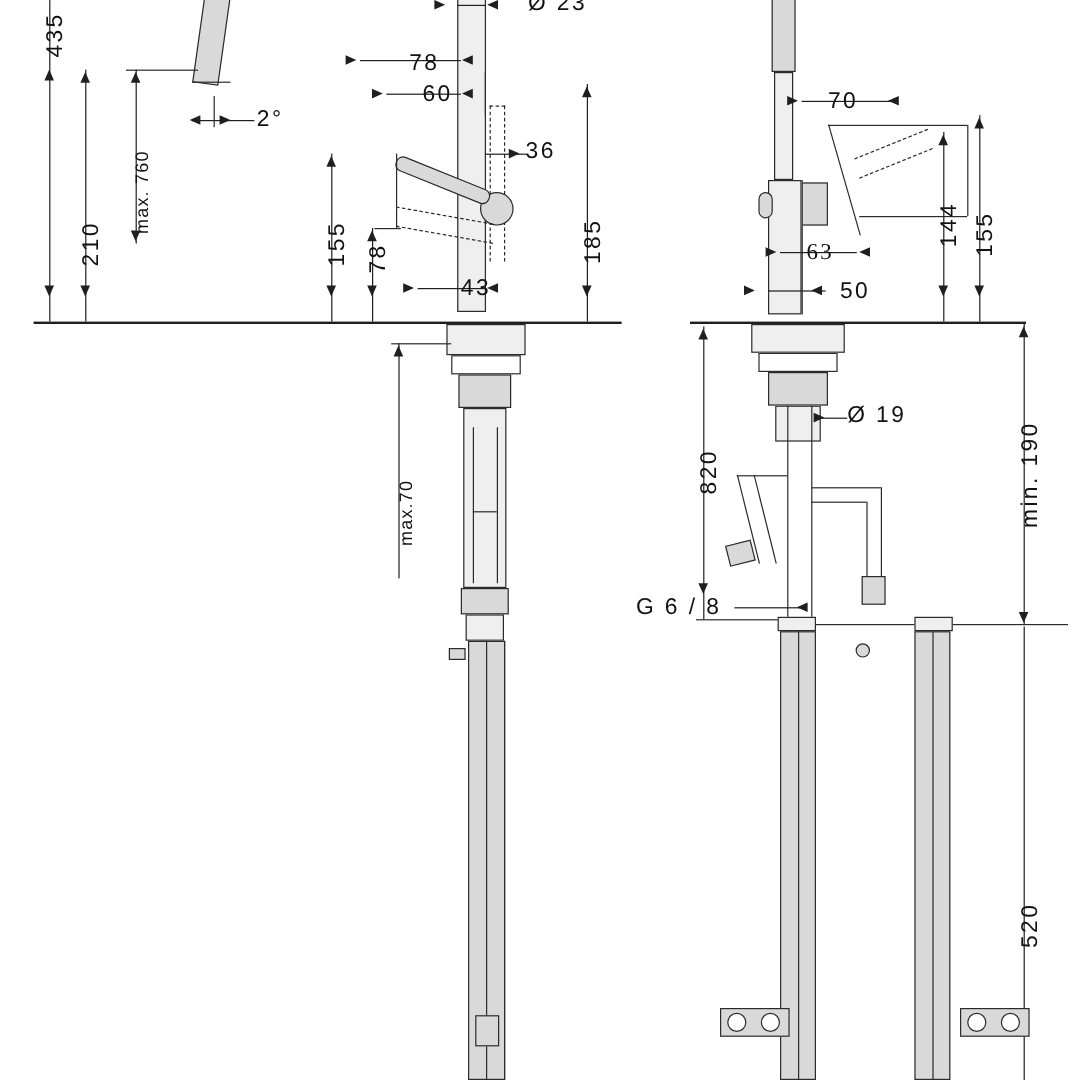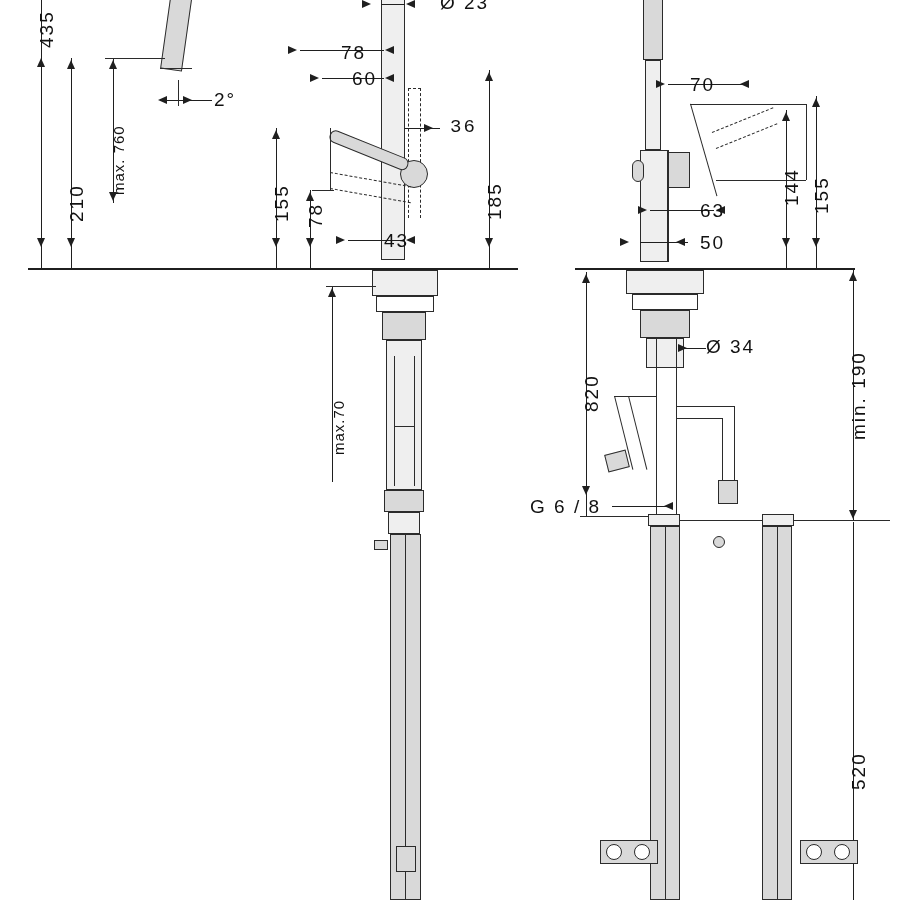--- a/index.html
+++ b/index.html
@@ -149,21 +149,21 @@
   <div class="lbl" style="left:341px; top:42px;">78</div>
 
   <div class="dim h" style="left:322px; top:78px; width:62px;"></div>
   <div class="ar right" style="left:310px; top:74px;"></div>
   <div class="ar left" style="left:385px; top:74px;"></div>
   <div class="lbl" style="left:352px; top:68px;">60</div>
   <div class="ln v" style="left:404px; top:60px; height:36px;"></div>
 
   <div class="dim h" style="left:404px; top:128px; width:36px;"></div>
   <div class="ar right" style="left:424px; top:124px;"></div>
-  <div class="lbl" style="left:450px; top:116px;font-family:Liberation Mono, monospace;">36</div>
+  <div class="lbl" style="left:438px; top:116px;">36</div>
 
   <div class="dim v" style="left:489px; top:70px; height:198px;"></div>
   <div class="ar up" style="left:485px; top:72px;"></div>
   <div class="ar down" style="left:485px; top:238px;"></div>
   <div class="lbl vert" style="left:484px; top:220px;">185</div>
 
   <div class="dim v" style="left:276px; top:128px; height:140px;"></div>
   <div class="ar up" style="left:272px; top:130px;"></div>
   <div class="ar down" style="left:272px; top:238px;"></div>
   <div class="lbl vert" style="left:271px; top:222px;">155</div>
@@ -228,39 +228,39 @@
   <div class="lbl vert" style="left:781px; top:206px;">144</div>
 
   <div class="dim v" style="left:816px; top:96px; height:172px;"></div>
   <div class="ar up" style="left:812px; top:98px;"></div>
   <div class="ar down" style="left:812px; top:238px;"></div>
   <div class="lbl vert" style="left:811px; top:214px;">155</div>
 
   <div class="dim h" style="left:650px; top:210px; width:64px;"></div>
   <div class="ar right" style="left:638px; top:206px;"></div>
   <div class="ar left" style="left:716px; top:206px;"></div>
-  <div class="lbl" style="left:700px; top:200px;">63</div>
+  <div class="lbl" style="left:672px; top:200px;font-family:Liberation Serif, serif;">63</div>
 
   <div class="dim h" style="left:640px; top:242px; width:48px;"></div>
   <div class="ar right" style="left:620px; top:238px;"></div>
   <div class="ar left" style="left:676px; top:238px;"></div>
   <div class="lbl" style="left:700px; top:232px;">50</div>
 
   <div class="ln h" style="left:575px; top:268px; width:280px; height:2px; background:#1f1f1f;"></div>
 
   <div class="filllight" style="left:626px; top:270px; width:78px; height:24px;"></div>
   <div class="white" style="left:632px; top:294px; width:66px; height:16px;"></div>
   <div class="fillgrey" style="left:640px; top:310px; width:50px; height:28px;"></div>
   <div class="filllight" style="left:646px; top:338px; width:38px; height:30px;"></div>
   <div class="ln v" style="left:656px; top:338px; height:180px;"></div>
   <div class="ln v" style="left:676px; top:338px; height:180px;"></div>
 
   <div class="dim h" style="left:684px; top:348px; width:22px;"></div>
   <div class="ar right" style="left:678px; top:344px;"></div>
-  <div class="lbl" style="left:706px; top:336px;">Ø 34</div>
+  <div class="lbl" style="left:706px; top:336px;">Ø 19</div>
 
   <div class="ln" style="left:614px; top:396px; width:1px; height:76px; background:#2b2b2b; transform:rotate(-14deg); transform-origin:50% 0;"></div>
   <div class="ln" style="left:628px; top:396px; width:1px; height:76px; background:#2b2b2b; transform:rotate(-14deg); transform-origin:50% 0;"></div>
   <div class="ln h" style="left:614px; top:396px; width:42px;"></div>
   <div class="fillgrey" style="left:606px; top:452px; width:22px; height:18px; transform:rotate(-14deg);"></div>
 
   <div class="ln h" style="left:676px; top:406px; width:58px;"></div>
   <div class="ln v" style="left:734px; top:406px; height:74px;"></div>
   <div class="ln h" style="left:676px; top:418px; width:46px;"></div>
   <div class="ln v" style="left:722px; top:418px; height:62px;"></div>

